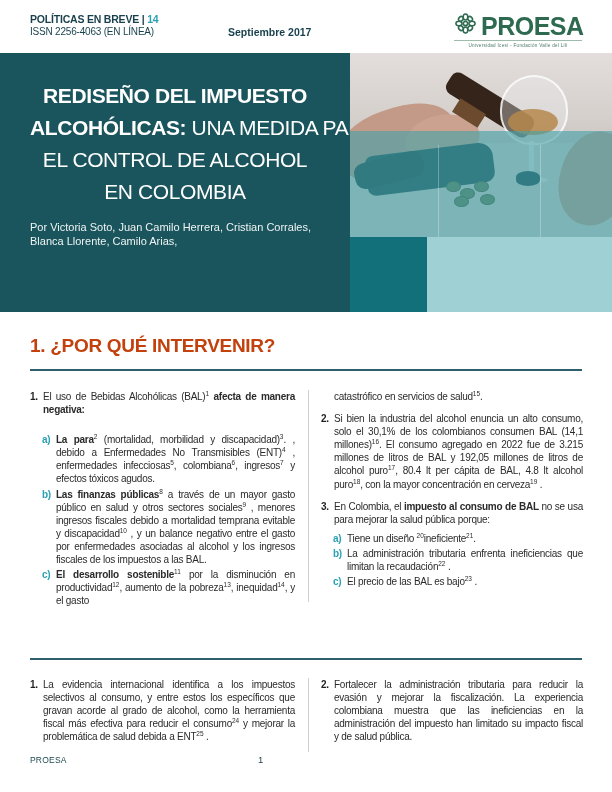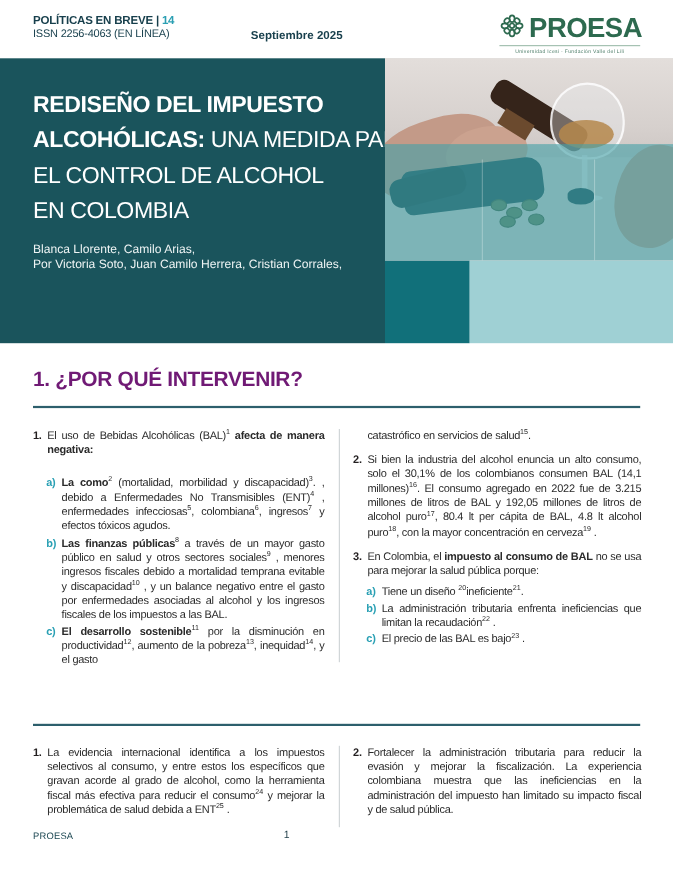--- a/index.html
+++ b/index.html
@@ -16,21 +16,21 @@
   .date{position:absolute;left:228px;top:26px;font-size:10.5px;font-weight:700;color:#173f4c;}
   .logo{position:absolute;right:30px;top:12px;width:128px;}
   .logo-row{display:flex;align-items:center;gap:4px;}
   .logo-word{font-size:25px;font-weight:700;color:#2d6a4f;letter-spacing:-0.5px;line-height:26px;}
   .logo-tag{font-size:4.6px;color:#4c7c68;letter-spacing:0.3px;margin-top:1px;border-top:0.5px solid #9dbcab;padding-top:1.5px;text-align:center;white-space:nowrap;}
 
   
   .hero{position:absolute;left:0;top:53px;width:612px;height:259px;}
   .title-box{position:absolute;left:0;top:0;width:350px;height:259px;background:#1a545c;
              padding:27px 30px 0 30px;box-sizing:border-box;}
-  .title-line{color:#ffffff;font-size:21px;line-height:32px;font-weight:400;letter-spacing:-0.4px;white-space:nowrap;}
+  .title-line{color:#ffffff;font-size:21px;line-height:32px;font-weight:400;letter-spacing:-0.4px;white-space:nowrap;text-align:center;}
   .authors{margin-top:13px;color:#eef4f4;font-size:11px;line-height:13.5px;font-weight:400;}
   .photo{position:absolute;left:350px;top:0;width:262px;height:184px;background:#d8d3d0;overflow:hidden;}
   .shirt{position:absolute;left:0;top:0;width:262px;height:90px;
          background:linear-gradient(180deg,#e3dedb 0%,#d6d0cd 70%,#cdc7c4 100%);}
   .arm-left{position:absolute;left:-12px;top:55px;width:120px;height:70px;background:#c39a88;border-radius:45%;transform:rotate(-18deg);}
   .hand-left{position:absolute;left:55px;top:62px;width:75px;height:48px;background:#cba28f;border-radius:50%;transform:rotate(-10deg);}
   .bottle{position:absolute;left:92px;top:40px;width:96px;height:24px;background:#35241a;border-radius:8px;transform:rotate(32deg);}
   .bottle-label{position:absolute;left:104px;top:52px;width:30px;height:16px;background:#6b4a2e;transform:rotate(32deg);}
   .glass{position:absolute;left:150px;top:22px;width:64px;height:66px;border:2px solid rgba(255,255,255,0.8);
          border-radius:50% 50% 46% 46%;background:rgba(235,238,240,0.35);}
@@ -43,21 +43,21 @@
   .coin{position:absolute;width:13px;height:9px;background:#5d7a52;border:1px solid #3c5a3c;border-radius:50%;}
   .c1{left:96px;top:128px;} .c2{left:110px;top:135px;} .c3{left:124px;top:128px;} .c4{left:104px;top:143px;} .c5{left:130px;top:141px;}
   .coin-stack{position:absolute;left:166px;top:118px;width:24px;height:15px;background:#12404a;border-radius:50%/40%;}
   .tint{position:absolute;left:0;top:78px;width:262px;height:106px;background:rgba(70,162,168,0.62);}
   .plank{position:absolute;top:92px;width:1px;height:92px;background:rgba(255,255,255,0.28);}
   .p1{left:88px;} .p2{left:190px;}
   .teal-square{position:absolute;left:350px;top:184px;width:77px;height:75px;background:#11707a;}
   .teal-light{position:absolute;left:427px;top:184px;width:185px;height:75px;background:#9fd0d4;}
 
   
-  .sec-head{position:absolute;left:30px;font-size:19px;font-weight:700;color:#701a75;letter-spacing:-0.3px;}
+  .sec-head{position:absolute;left:30px;font-size:19px;font-weight:700;color:#c2410c;letter-spacing:-0.3px;}
   .sec-rule{position:absolute;left:30px;width:552px;height:2px;background:#2d5f6c;}
   .col{position:absolute;width:265px;font-size:10px;line-height:13.1px;text-align:justify;letter-spacing:-0.25px;color:#2b2b2b;}
   .col-l{left:30px;} .col-r{left:321px;width:262px;}
   .vdiv{position:absolute;left:308px;width:1px;background:#ccd2d4;}
   .item{position:relative;padding-left:13px;margin-bottom:3px;}
   .item .num{position:absolute;left:0;top:0;font-weight:700;color:#231f20;}
   .sub{position:relative;margin-left:12px;padding-left:14px;margin-bottom:2px;}
   .sub .num{position:absolute;left:0;top:0;font-weight:700;color:#2aa0b4;}
   .gap{height:14px;}
   .cont{padding-left:13px;margin-bottom:3px;}
@@ -68,21 +68,21 @@
 </style>
 </head>
 <body>
 
 <div class="page">
 
   <div class="hdr-left">
     <div class="series"><span>POLÍTICAS EN BREVE | </span><span class="issue">14</span></div>
     <div class="issn">ISSN 2256-4063 (EN LÍNEA)</div>
   </div>
-  <div class="date">Septiembre 2025</div>
+  <div class="date">Septiembre 2017</div>
 
   <div class="logo">
     <div class="logo-row">
       <span>
         <svg width="23" height="23" viewBox="0 0 24 24">
           <g fill="none" stroke="#2d6a4f" stroke-width="1.6">
             <circle cx="12" cy="12" r="2.2"></circle>
             <ellipse cx="12" cy="5.2" rx="2.4" ry="3.2"></ellipse>
             <ellipse cx="12" cy="18.8" rx="2.4" ry="3.2"></ellipse>
             <ellipse cx="5.2" cy="12" rx="3.2" ry="2.4"></ellipse>
@@ -99,22 +99,22 @@
     <div class="logo-tag">Universidad Icesi  -  Fundación Valle del Lili</div>
   </div>
 
   <div class="hero">
     <div class="title-box">
       <div class="title-line"><span class="b">REDISEÑO DEL IMPUESTO</span></div>
       <div class="title-line"><span class="b">ALCOHÓLICAS:</span><span> UNA MEDIDA PARA</span></div>
       <div class="title-line"><span>EL CONTROL DE ALCOHOL</span></div>
       <div class="title-line"><span>EN COLOMBIA</span></div>
       <div class="authors">
+        <div>Por Victoria Soto, Juan Camilo Herrera, Cristian Corrales,</div>
         <div>Blanca Llorente, Camilo Arias,</div>
-        <div>Por Victoria Soto, Juan Camilo Herrera, Cristian Corrales,</div>
       </div>
     </div>
 
     <div class="photo">
       <div class="shirt"></div>
       <div class="arm-left"></div>
       <div class="hand-left"></div>
       <div class="bottle"></div>
       <div class="bottle-label"></div>
       <div class="glass"></div>
@@ -144,21 +144,21 @@
   <div class="vdiv" style="top:390px;height:212px;"></div>
 
   <div class="col col-l" style="top:390px;">
     <div class="item">
       <span class="num">1.</span>
       <span><span>El uso de Bebidas Alcohólicas (BAL)</span><sup>1</sup><span> </span><span class="b">afecta de manera negativa:</span></span>
     </div>
     <div class="gap"></div>
     <div class="sub">
       <span class="num">a)</span>
-      <span><span class="b">La como</span><sup>2</sup><span> (mortalidad, morbilidad y discapacidad)</span><sup>3</sup><span>. , debido a Enfermedades No Transmisibles (ENT)</span><sup>4</sup><span> , enfermedades infecciosas</span><sup>5</sup><span>, colombiana</span><sup>6</sup><span>, ingresos</span><sup>7</sup><span> y efectos tóxicos agudos.</span></span>
+      <span><span class="b">La para</span><sup>2</sup><span> (mortalidad, morbilidad y discapacidad)</span><sup>3</sup><span>. , debido a Enfermedades No Transmisibles (ENT)</span><sup>4</sup><span> , enfermedades infecciosas</span><sup>5</sup><span>, colombiana</span><sup>6</sup><span>, ingresos</span><sup>7</sup><span> y efectos tóxicos agudos.</span></span>
     </div>
     <div class="sub">
       <span class="num">b)</span>
       <span><span class="b">Las finanzas públicas</span><sup>8</sup><span> a través de un mayor gasto público en salud y otros sectores sociales</span><sup>9</sup><span> , menores ingresos fiscales debido a mortalidad temprana evitable y discapacidad</span><sup>10</sup><span> , y un balance negativo entre el gasto por enfermedades asociadas al alcohol y los ingresos fiscales de los impuestos a las BAL.</span></span>
     </div>
     <div class="sub">
       <span class="num">c)</span>
       <span><span class="b">El desarrollo sostenible</span><sup>11</sup><span> por la disminución en productividad</span><sup>12</sup><span>, aumento de la pobreza</span><sup>13</sup><span>, inequidad</span><sup>14</sup><span>, y el gasto</span></span>
     </div>
   </div>

